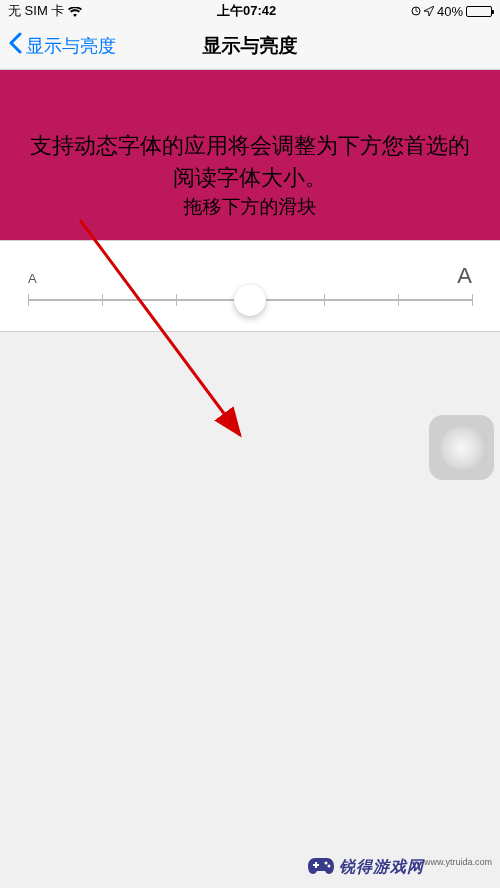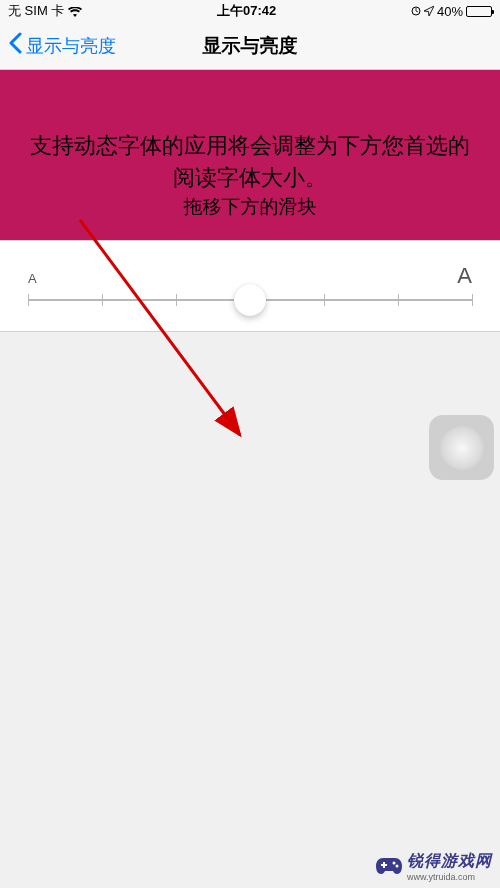--- a/index.html
+++ b/index.html
@@ -141,21 +141,21 @@
 
     .watermark {
       position: absolute;
       bottom: 6px;
       right: 8px;
       display: flex;
       align-items: center;
       gap: 4px;
     }
     .watermark-logo svg { width: 28px; height: 26px; }
-    .watermark-text { display: flex; flex-direction: column; color: #3a3a8a; }
+    .watermark-text { display: flex; color: #3a3a8a; }
     .watermark-main { font-size: 16px; font-weight: bold; font-style: italic; letter-spacing: 1px; }
     .watermark-sub { font-size: 9px; color: #666; }
   </style>
 </head>
 <body>
 
 <div class="status-bar">
   <div class="status-left">
     <span>无 SIM 卡</span>
     <span class="wifi-icon">

